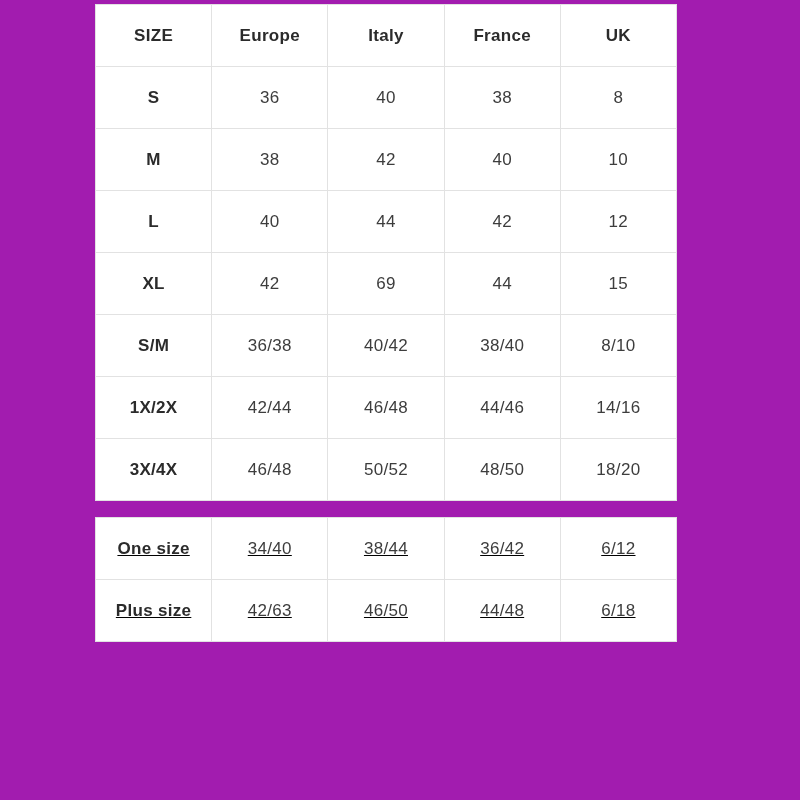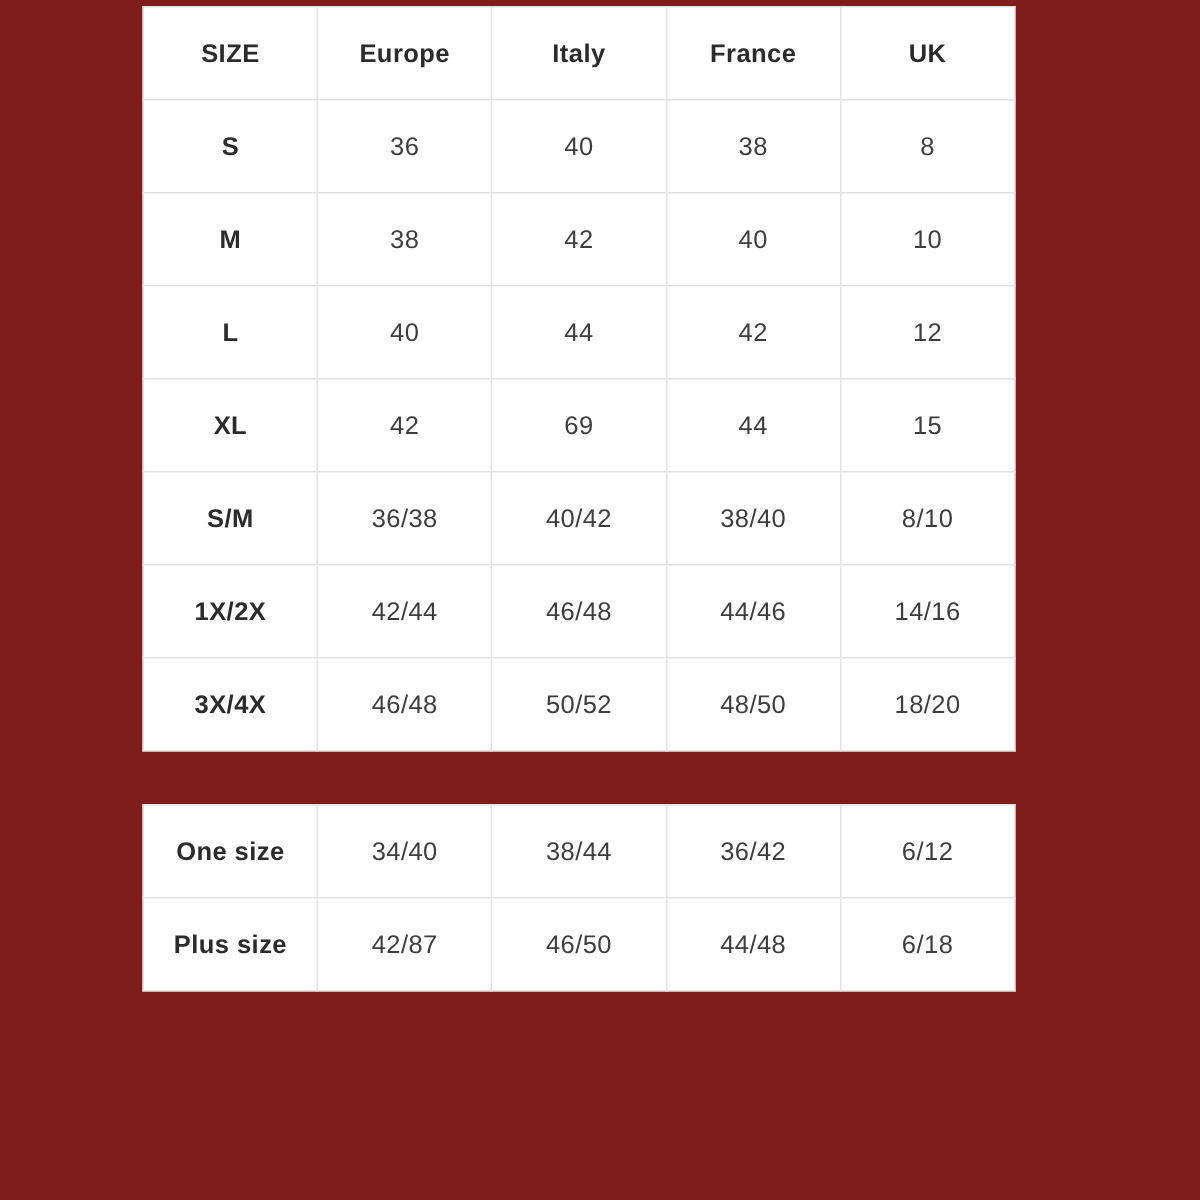--- a/index.html
+++ b/index.html
@@ -6,21 +6,21 @@
   html, body {
     margin: 0;
     padding: 0;
     background: #ffffff;
     font-family: "Liberation Sans", sans-serif;
   }
   .page {
     width: 800px;
     height: 800px;
     padding: 4px 0 0 95px;
-    background: #7f1d1d;
+    background: #a21caf;
   }
   table.size-table {
     border-collapse: collapse;
     table-layout: fixed;
     width: 582px;
     background: #ffffff;
   }
   table.size-table th,
   table.size-table td {
     border: 1px solid #e2e2e2;
@@ -37,21 +37,22 @@
   }
   table.size-table tbody th {
     font-weight: 700;
     color: #2b2b2b;
   }
   table.size-table td {
     font-weight: 400;
     color: #3d3d3d;
   }
   table.size-table.secondary {
-    margin-top: 35px;
+    margin-top: 16px;
+    text-decoration: underline;
   }
   table.size-table.secondary th,
   table.size-table.secondary td {
     height: 62px;
   }
 </style>
 </head>
 <body>
 
 <div class="page">
@@ -123,21 +124,21 @@
     <tbody>
         <tr>
           <th>One size</th>
           <td>34/40</td>
           <td>38/44</td>
           <td>36/42</td>
           <td>6/12</td>
         </tr>
         <tr>
           <th>Plus size</th>
-          <td>42/87</td>
+          <td>42/63</td>
           <td>46/50</td>
           <td>44/48</td>
           <td>6/18</td>
         </tr>
       </tbody>
   </table>
 
 </div>
 
 </body></html>

